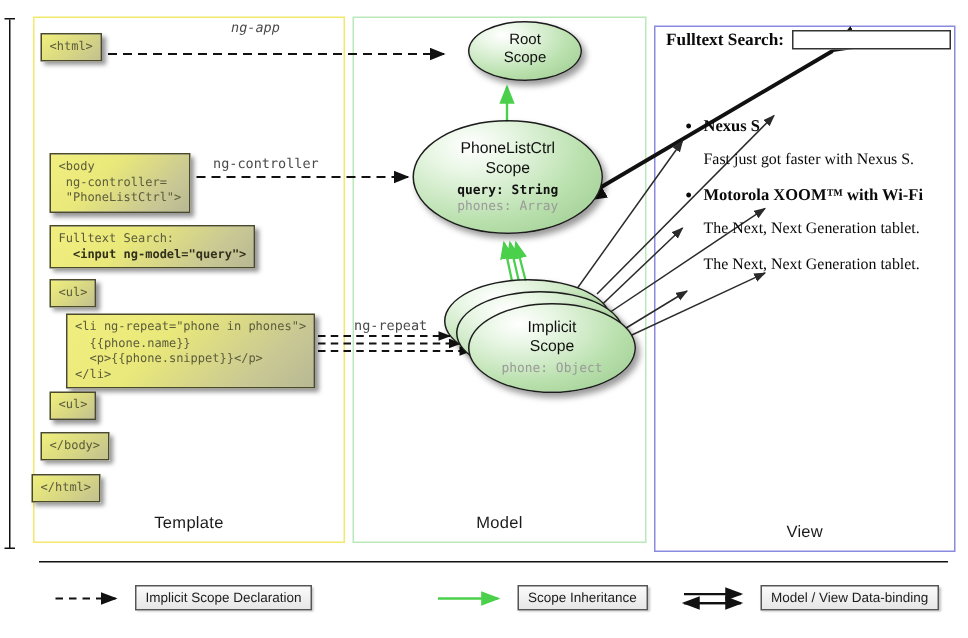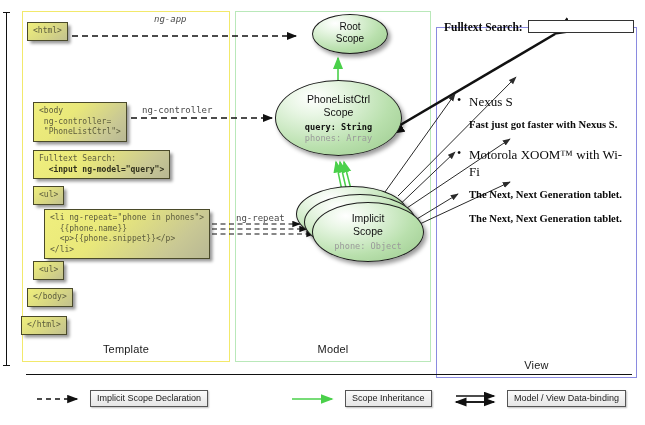--- a/index.html
+++ b/index.html
@@ -27,21 +27,21 @@
   }
 
   
   .panel {
     position: absolute;
     background: #ffffff;
     box-sizing: border-box;
   }
   #panel-template { left: 22px;  top: 11px; width: 208px; height: 351px; border: 1.5px solid #f2e96b; }
   #panel-model    { left: 235px; top: 11px; width: 196px; height: 351px; border: 1.5px solid #b9e8b9; }
-  #panel-view     { left: 436px; top: 27px; width: 201px; height: 351px; border: 1.5px solid #8a8ae0; }
+  #panel-view     { left: 436px; top: 17px; width: 201px; height: 351px; border: 1.5px solid #8a8ae0; }
 
   .panel-title {
     position: absolute;
     bottom: 6px;
     left: 0;
     width: 100%;
     text-align: center;
     font-size: 11px;
     color: #1a1a1a;
     letter-spacing: .2px;
@@ -145,36 +145,35 @@
   }
   #view-list {
     position: absolute;
     left: 455px; top: 78px;
     width: 175px;
     font-family: "Liberation Serif", serif;
     color: #0a0a0a;
   }
   .view-item { margin-bottom: 2px; }
   .view-name {
-    font-size: 13px;
-    font-weight: normal;
+    font-size: 11px;
+    font-weight: bold;
     position: relative;
     padding-left: 14px;
     line-height: 1.25;
-    margin-top: 16px;
   }
   .view-name::before {
     content: "\2022";
     position: absolute;
     left: 2px; top: -1px;
     font-size: 12px;
   }
   .view-snippet {
     font-size: 10.6px;
-    font-weight: bold;
+    font-weight: normal;
     padding-left: 14px;
     margin-top: 8px;
     margin-bottom: 11px;
     line-height: 1.25;
   }
 
   
   .edge-label {
     position: absolute;
     font-family: "DejaVu Sans Mono", "Liberation Mono", monospace;

